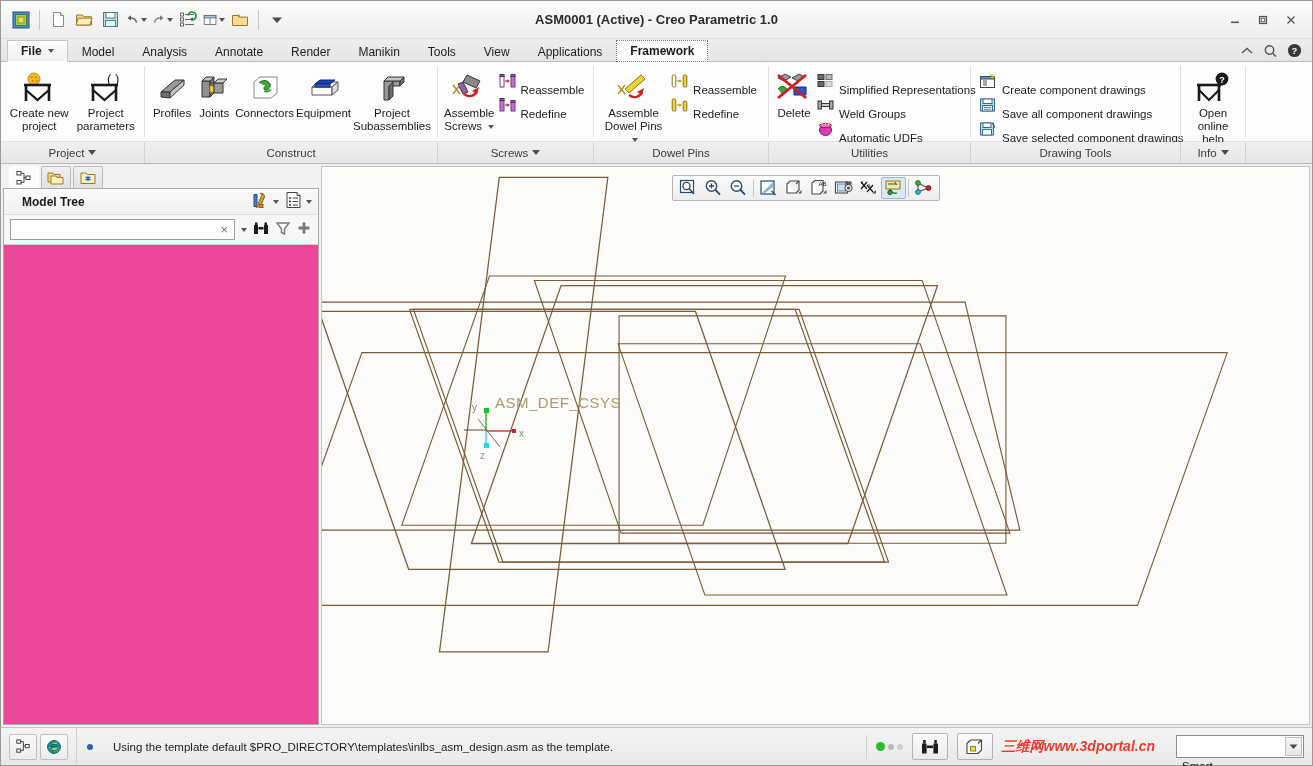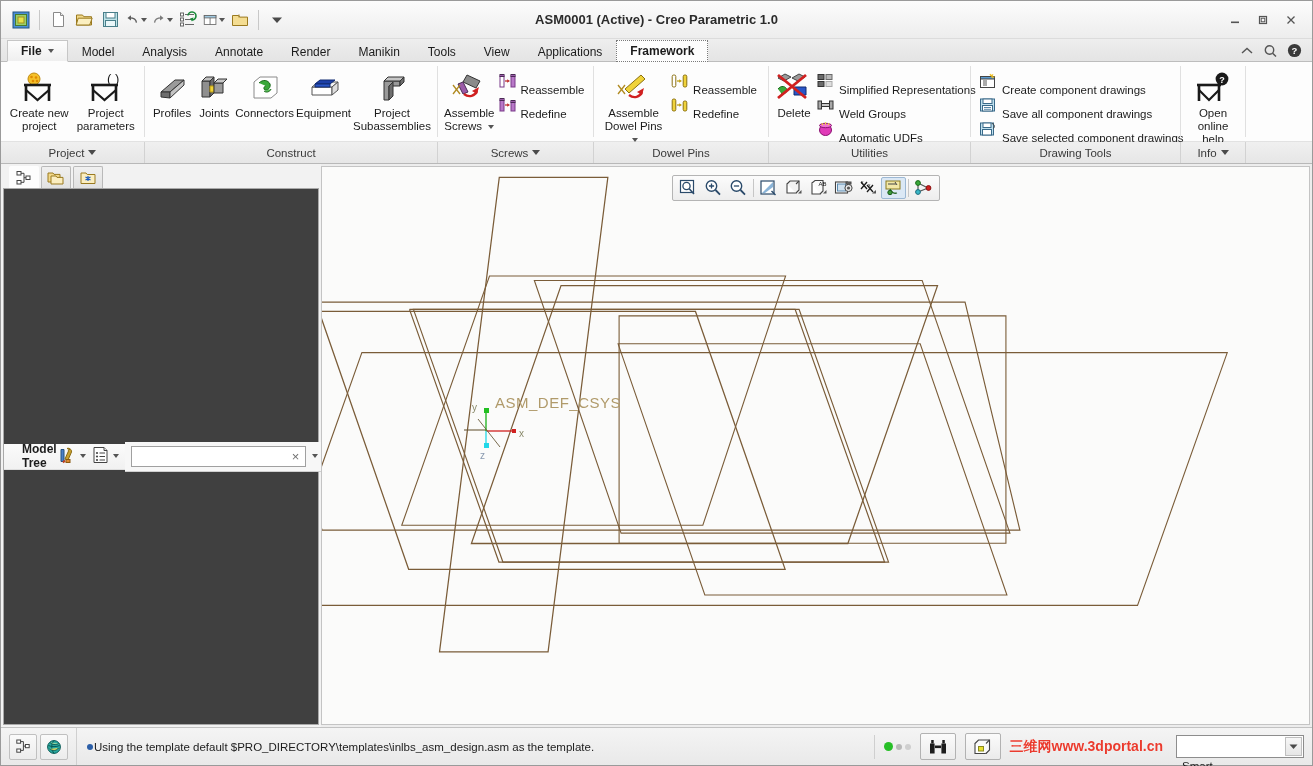--- a/index.html
+++ b/index.html
@@ -112,22 +112,22 @@
   
   .left { width: 320px; flex: none; display: flex; flex-direction: column; background: #f2f2f2; }
   .navtabs { height: 24px; display: flex; align-items: flex-end; padding-left: 8px; gap: 2px; }
   .ntab {
     width: 30px; height: 22px; display: flex; align-items: center; justify-content: center;
     border: 1px solid #b9b9b9; border-bottom: none; background: linear-gradient(#f0f0f0,#e2e2e2);
     border-radius: 2px 2px 0 0;
   }
   .ntab.active { background: #fdfdfd; border-color: #fdfdfd; }
   .treepanel {
-    flex: 1; margin: 0 2px 2px 2px; background: #404040;
-    border: 1px solid #a9a9a9; display: flex; flex-direction: row; align-items: center;
+    flex: 1; margin: 0 2px 2px 2px; background: #ec4899;
+    border: 1px solid #a9a9a9; display: flex; flex-direction: column;
   }
   .treehdr {
     height: 26px; display: flex; align-items: center; padding: 0 6px;
     background: linear-gradient(#fbfbfb,#f1f1f1); border-bottom: 1px solid #dedede;
   }
   .treetitle { font-size: 12px; font-weight: bold; color: #1c1c1c; margin-left: 12px; }
   .hdrtools { margin-left: auto; display: flex; align-items: center; gap: 3px; }
   .searchrow {
     height: 30px; display: flex; align-items: center; gap: 5px;
     padding: 0 6px; border-bottom: 1px solid #d0d0d0; background: #f7f7f7;
@@ -162,35 +162,35 @@
   .statusbar {
     height: 38px; flex: none; display: flex; align-items: center;
     background: linear-gradient(#f4f4f4,#e9e9e9); border-top: 1px solid #c2c2c2;
   }
   .sbtabs { display: flex; gap: 3px; padding: 0 8px; }
   .sbtab {
     width: 28px; height: 26px; display: flex; align-items: center; justify-content: center;
     border: 1px solid #c0c0c0; background: linear-gradient(#fafafa,#ececec); border-radius: 2px;
   }
   .sbmsgwrap {
-    flex: 1; height: 100%; display: flex; align-items: center; gap: 1px;
+    flex: 1; height: 100%; display: flex; align-items: center; gap: 20px;
     padding-left: 10px; border-left: 1px solid #d0d0d0;
   }
   .bullet { width: 6px; height: 6px; border-radius: 50%; background: #2c5fa8; flex: none; }
   .sbmsg { font-size: 11.5px; color: #1c1c1c; white-space: nowrap; }
   .sbright { display: flex; align-items: center; gap: 9px; padding-right: 8px; height: 100%; }
   .leds { display: flex; align-items: center; gap: 3px; }
   .led { width: 9px; height: 9px; border-radius: 50%; }
   .sbbtn {
     width: 36px; height: 27px; display: flex; align-items: center; justify-content: center;
     border: 1px solid #b2b2b2; background: linear-gradient(#fbfbfb,#ebebeb); border-radius: 2px;
   }
   .watermark {
     font-size: 14px; font-weight: bold; color: #ea3b2e; letter-spacing: 0px;
-    text-shadow: 0 0 1px #fff; white-space: nowrap; margin-right: 4px;
+    text-shadow: 0 0 1px #fff; white-space: nowrap; margin-right: 12px; font-style: italic;
   }
   .selbox {
     width: 128px; height: 23px; background: #fff; border: 1px solid #8d8d8d;
     display: flex; align-items: center; justify-content: space-between; padding: 0 1px 0 5px;
   }
   .selbox .v { font-size: 11.5px; color: #1c1c1c; margin-top: 39px; }
   .selarrow {
     width: 17px; height: 19px; display: flex; align-items: center; justify-content: center;
     background: linear-gradient(#f7f7f7,#e6e6e6); border: 1px solid #bfbfbf;
   }

